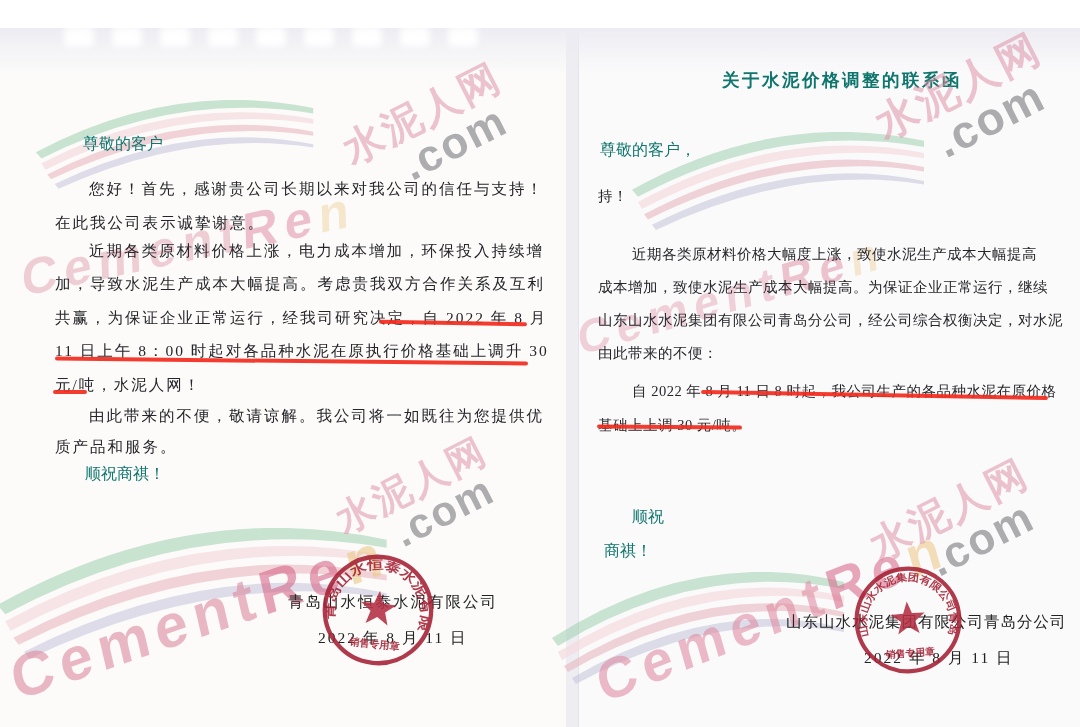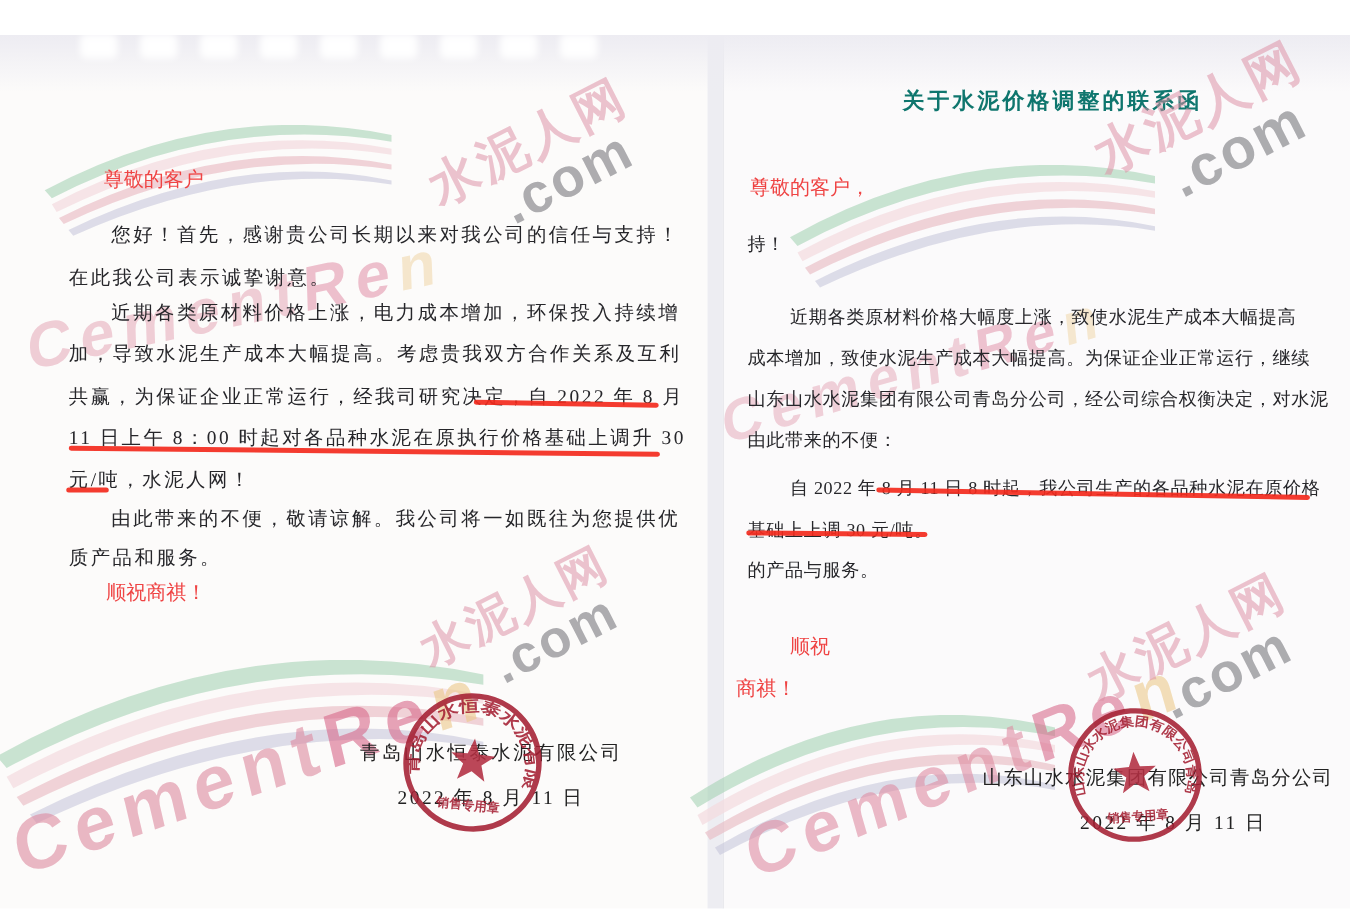--- a/index.html
+++ b/index.html
@@ -9,21 +9,21 @@
   .page{position:absolute;top:28px;bottom:0;background:#fcfbfa;}
   #pageL{left:0;width:566px;}
   #pageR{left:578px;width:502px;background:#fbfafb;border-left:1px solid #e3e3e9;}
   .gap{position:absolute;left:566px;top:28px;width:12px;bottom:0;background:#ededf2;}
   .band{position:absolute;left:0;top:28px;width:1080px;height:46px;z-index:2;
         background:linear-gradient(#edecf2 0%,rgba(252,251,250,0) 100%);}
   .ghost{position:absolute;left:55px;top:27px;width:440px;height:26px;z-index:3;display:flex;}
   .ghost i{display:inline-block;width:30px;height:20px;margin:0 9px;background:rgba(255,255,255,.95);
            border-radius:5px;filter:blur(3px);}
   
-  .ln,.sline{position:absolute;white-space:nowrap;color:#ef4444;z-index:5;}
+  .ln,.sline{position:absolute;white-space:nowrap;color:#0f766e;z-index:5;}
   .pL .row{font-size:15.5px;letter-spacing:2px;}
   .pR .row{font-size:14.5px;letter-spacing:.5px;}
   .para{position:absolute;z-index:5;color:#26262a;}
   .para .row{white-space:nowrap;}
   .ind{margin-left:34px;}
   .titleL{position:absolute;left:217px;top:62px;font-size:22px;font-weight:bold;letter-spacing:8px;
           color:#1c1c1f;z-index:5;font-family:"Liberation Sans","DejaVu Sans",sans-serif;}
   .titleR{position:absolute;left:722px;top:68px;font-size:17.5px;font-weight:bold;letter-spacing:2.5px;
           color:#0f766e;z-index:5;font-family:"Liberation Sans","DejaVu Sans",sans-serif;}
   .sig{position:absolute;z-index:5;color:#222;font-size:15.5px;letter-spacing:2px;white-space:nowrap;}
@@ -175,24 +175,23 @@
     <div class="row ind">近期各类原材料价格大幅度上涨，致使水泥生产成本大幅提高</div>
     <div class="row">成本增加，致使水泥生产成本大幅提高。为保证企业正常运行，继续</div>
     <div class="row">山东山水水泥集团有限公司青岛分公司，经公司综合权衡决定，对水泥</div>
     <div class="row">由此带来的不便：</div>
   </div>
   <div class="para pR" style="left:598px;top:374px;line-height:34px">
     <div class="row ind">自 2022 年 8 月 11 日 8 时起，我公司生产的各品种水泥在原价格</div>
     <div class="row">基础上上调 30 元/吨。</div>
   </div>
   <div class="para pR" style="left:598px;top:441px;line-height:33px">
-    <div class="row">的产品与服务。</div>
   </div>
   <div class="ln pR row" style="left:632px;top:507px">顺祝</div>
-  <div class="ln pR row" style="left:589px;top:541px">商祺！</div>
+  <div class="ln pR row" style="left:604px;top:541px">商祺！</div>
   <div class="sig" style="left:786px;top:612px;letter-spacing:1px">山东山水水泥集团有限公司青岛分公司</div>
   <div class="sig" style="left:864px;top:648px">2022 年 8 月 11 日</div>
 
   <div class="redline" style="left:701px;top:393px;width:347px;transform:rotate(1deg)"></div>
   <div class="redline" style="left:597px;top:425px;width:145px;transform:rotate(.5deg)"></div>
 
   <svg class="seal" id="sealR" width="112" height="112" viewBox="0 0 120 120">
     <circle cx="60" cy="60" r="55" fill="none" stroke="#a52033" stroke-width="4.5"></circle>
     <path id="arcR" d="M 17,76 A 45,45 0 1 1 103,76" fill="none"></path>
     <text font-size="11" fill="#a52033" font-weight="bold">

